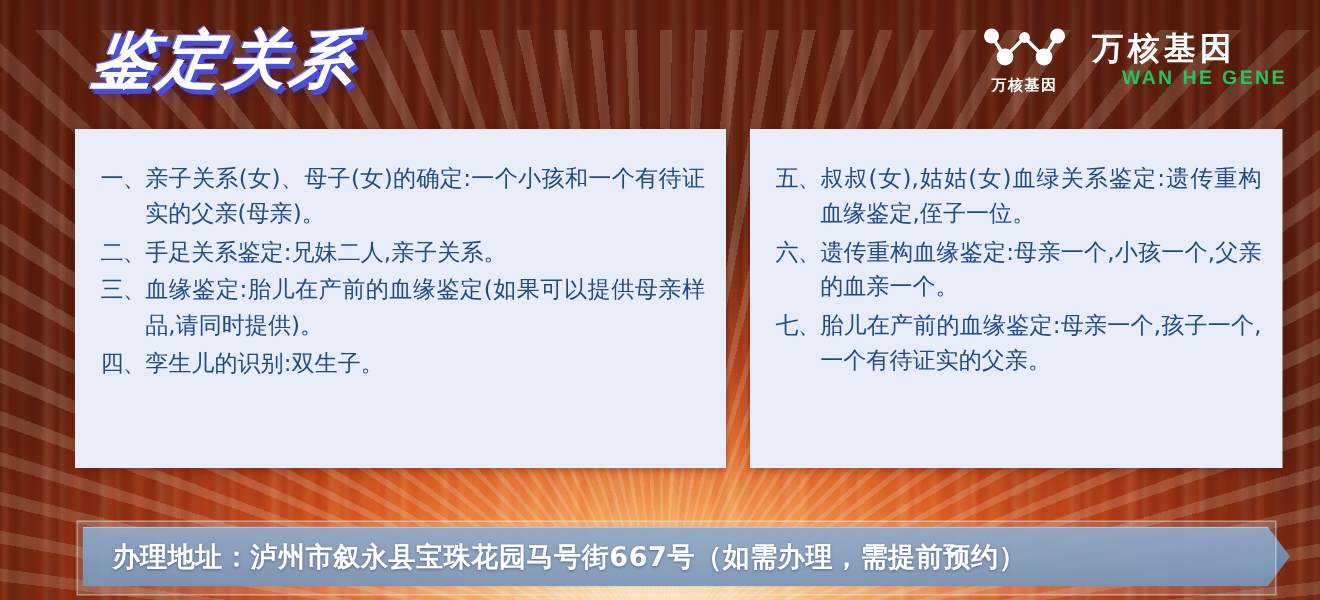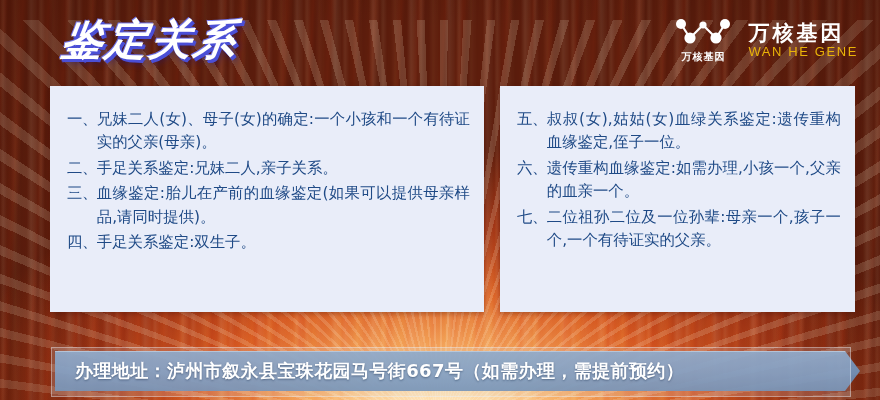--- a/index.html
+++ b/index.html
@@ -141,25 +141,26 @@
   .brand-cn {
     font-size: 21px;
     font-weight: 700;
     color: #ffffff;
     letter-spacing: 3px;
     line-height: 1.05;
     white-space: nowrap;
   }
   .brand-en {
     font-size: 13px;
-    font-weight: 400;
-    color: #eab308;
+    font-weight: 700;
+    color: #22c55e;
     letter-spacing: 1.6px;
     line-height: 1.05;
     white-space: nowrap;
+    margin-left: 20px;
   }
 
   
   .panel {
     position: absolute;
     top: 86px;
     height: 226px;
     background: #e9edf9;
     box-shadow: 0 2px 5px rgba(60,10,0,.30);
   }
@@ -269,50 +270,50 @@
     <div class="brand-words">
       <span class="brand-cn">万核基因</span>
       <span class="brand-en">WAN HE GENE</span>
     </div>
   </div>
 
   <div class="panel panel-left">
     <div class="panel-inner">
       <div class="item">
         <span class="item-num">一、</span>
-        <span class="item-text">兄妹二人(女)、母子(女)的确定:一个小孩和一个有待证实的父亲(母亲)。</span>
+        <span class="item-text">亲子关系(女)、母子(女)的确定:一个小孩和一个有待证实的父亲(母亲)。</span>
       </div>
       <div class="item">
         <span class="item-num">二、</span>
         <span class="item-text">手足关系鉴定:兄妹二人,亲子关系。</span>
       </div>
       <div class="item">
         <span class="item-num">三、</span>
         <span class="item-text">血缘鉴定:胎儿在产前的血缘鉴定(如果可以提供母亲样品,请同时提供)。</span>
       </div>
       <div class="item">
         <span class="item-num">四、</span>
-        <span class="item-text">手足关系鉴定:双生子。</span>
+        <span class="item-text">孪生儿的识别:双生子。</span>
       </div>
     </div>
   </div>
 
   <div class="panel panel-right">
     <div class="panel-inner">
       <div class="item">
         <span class="item-num">五、</span>
         <span class="item-text">叔叔(女),姑姑(女)血绿关系鉴定:遗传重构血缘鉴定,侄子一位。</span>
       </div>
       <div class="item">
         <span class="item-num">六、</span>
-        <span class="item-text">遗传重构血缘鉴定:如需办理,小孩一个,父亲的血亲一个。</span>
+        <span class="item-text">遗传重构血缘鉴定:母亲一个,小孩一个,父亲的血亲一个。</span>
       </div>
       <div class="item">
         <span class="item-num">七、</span>
-        <span class="item-text">二位祖孙二位及一位孙辈:母亲一个,孩子一个,一个有待证实的父亲。</span>
+        <span class="item-text">胎儿在产前的血缘鉴定:母亲一个,孩子一个,一个有待证实的父亲。</span>
       </div>
     </div>
   </div>
 
   <div class="addr-wrap">
     <div class="addr-bar"></div>
     <div class="addr-edge"></div>
     <div class="addr-text">办理地址：泸州市叙永县宝珠花园马号街667号（如需办理，需提前预约）</div>
   </div>
 

